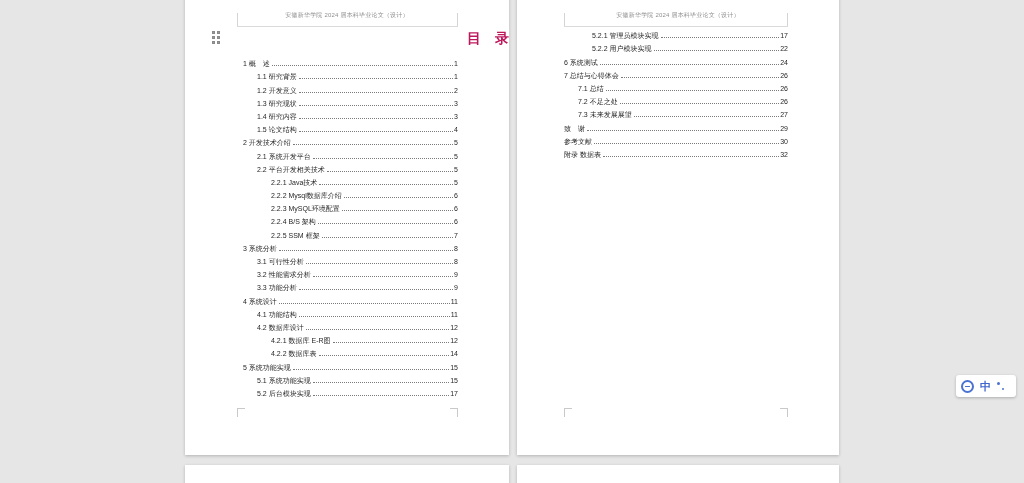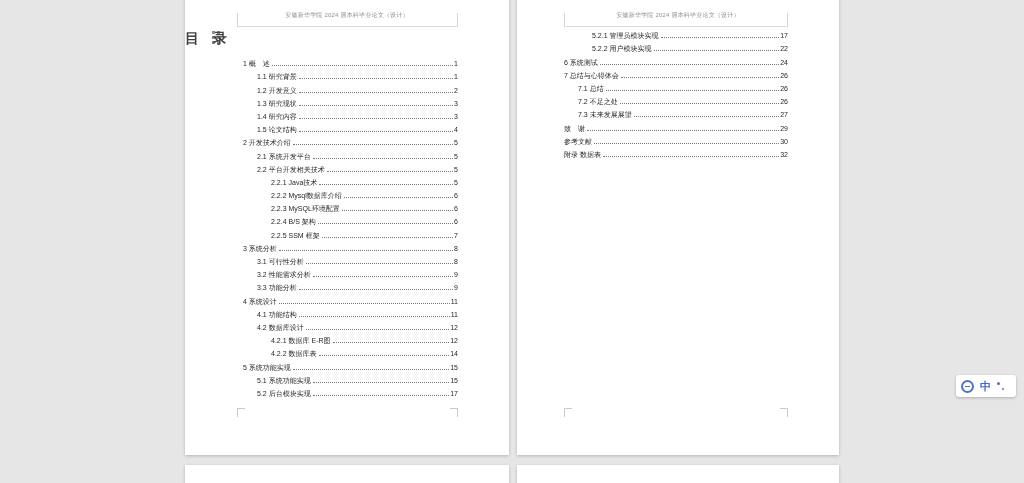--- a/index.html
+++ b/index.html
@@ -60,22 +60,22 @@
     display:grid;
     grid-template-columns:3px 3px; grid-template-rows:3px 3px 3px;
     gap:2px;
     cursor:move;
   }
   .drag-handle i { background:#9a9a9a; box-shadow:inset 0 0 0 1px #8a8a8a; }
 
   
   .toc-title {
     position:absolute; top:30px; left:0; right:0; height:22px;
-    text-align:left;
-    font-size:14px; font-weight:bold; color:#404040;
+    text-align:right;
+    font-size:14px; font-weight:bold; color:#be185d;
     font-family:"Liberation Serif","DejaVu Serif",serif;
   }
 
   
   .toc-list { position:absolute; }
   .p1 .toc-list { top:56px; left:58px; right:51px; }
   .p2 .toc-list { top:28px; left:47px; right:51px; }
   .toc-row {
     height:13.2px;
     display:flex; align-items:flex-end;

